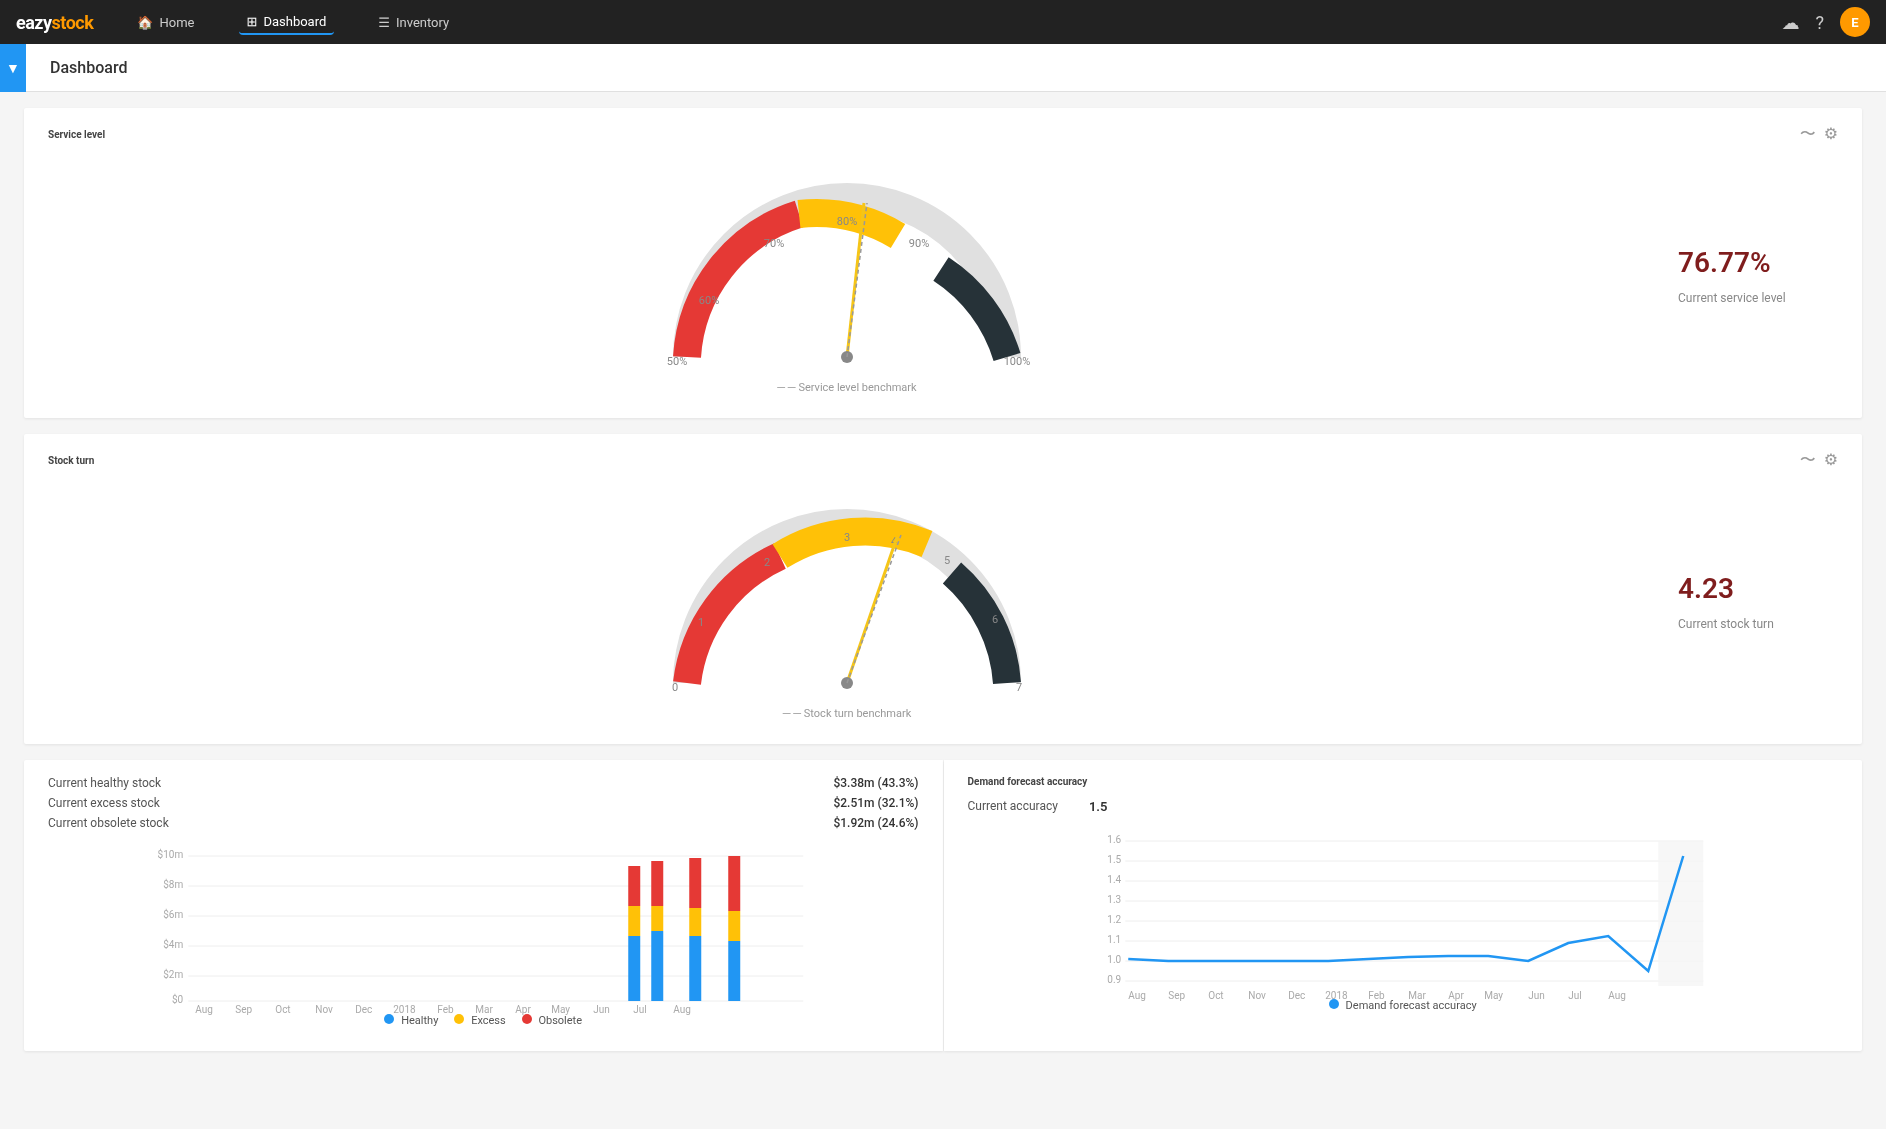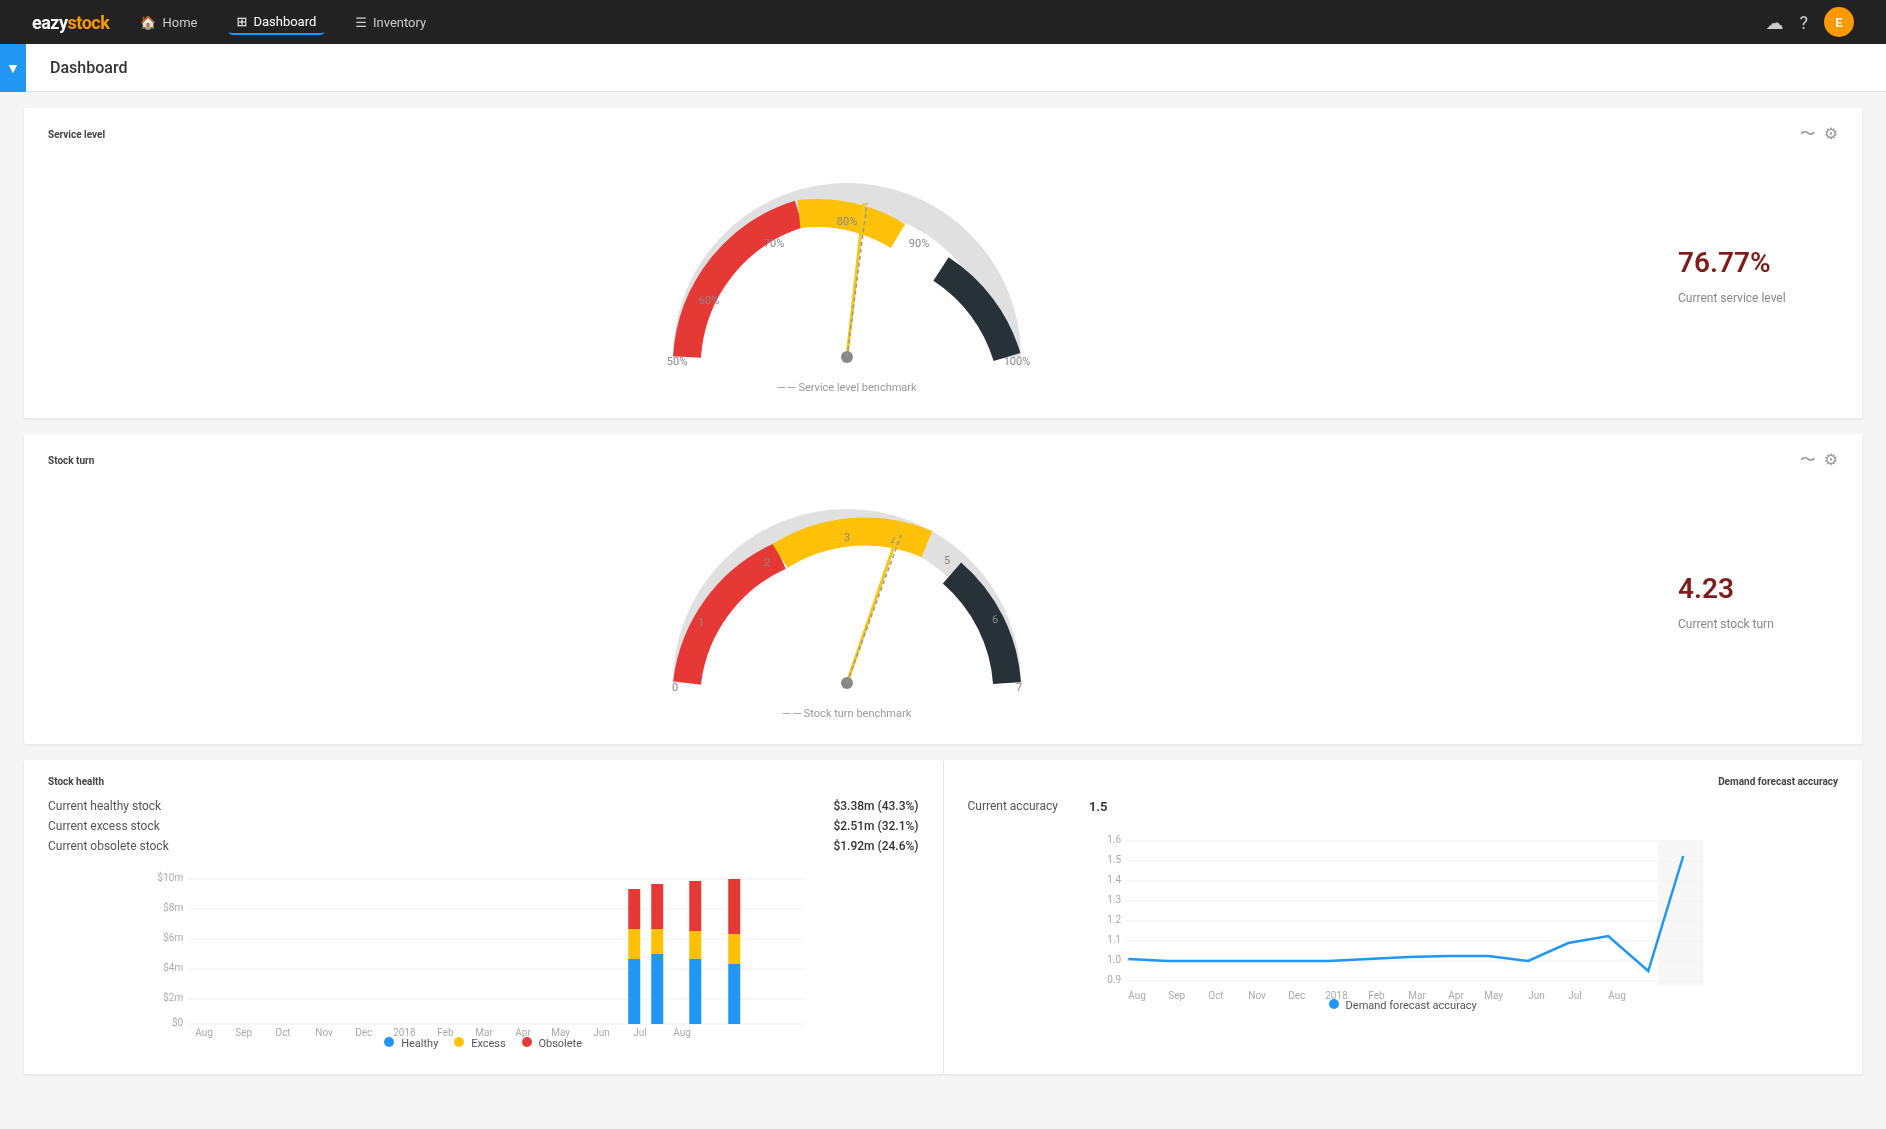--- a/index.html
+++ b/index.html
@@ -4,22 +4,22 @@
   <style>
     * { box-sizing: border-box; margin: 0; padding: 0; }
     body { font-family: -apple-system, BlinkMacSystemFont, 'Segoe UI', Roboto, sans-serif; background: #f5f5f5; color: #333; font-size: 13px; }
 
     
     .topnav {
       background: #222;
       height: 44px;
       display: flex;
       align-items: center;
-      padding: 0 32px;
-      gap: 23px;
+      padding: 0 16px;
+      gap: 36px;
     }
     .topnav-logo {
       color: #f90;
       font-weight: 700;
       font-size: 18px;
       letter-spacing: -0.5px;
     }
     .topnav-logo span { color: #fff; }
     .topnav-item {
       color: #ccc;
@@ -185,21 +185,20 @@
       border-radius: 2px 0 0 2px;
       box-shadow: 0 1px 3px rgba(0,0,0,0.08);
       margin-right: 1px;
     }
     .bottom-panel-right {
       flex: 1;
       background: #fff;
       padding: 16px 24px 24px;
       border-radius: 0 2px 2px 0;
       box-shadow: 0 1px 3px rgba(0,0,0,0.08);
-      text-align: right;
     }
 
     .stock-stats {
       margin-bottom: 16px;
     }
     .stock-stat-row {
       display: flex;
       justify-content: space-between;
       margin-bottom: 6px;
       font-size: 12px;
@@ -370,23 +369,20 @@
       <div class="gauge-value-box">
         <div class="gauge-value">4.23</div>
         <div class="gauge-label">Current stock turn</div>
       </div>
     </div>
   </div>
 
   <div class="bottom-panels">
 
     <div class="bottom-panel-left">
-      <div class="panel-header">
-        <span class="panel-title">Stock health</span>
-      </div>
       <div class="stock-stats">
         <div class="stock-stat-row">
           <span class="stock-stat-label">Current healthy stock</span>
           <span class="stock-stat-value">$3.38m (43.3%)</span>
         </div>
         <div class="stock-stat-row">
           <span class="stock-stat-label">Current excess stock</span>
           <span class="stock-stat-value">$2.51m (32.1%)</span>
         </div>
         <div class="stock-stat-row">

